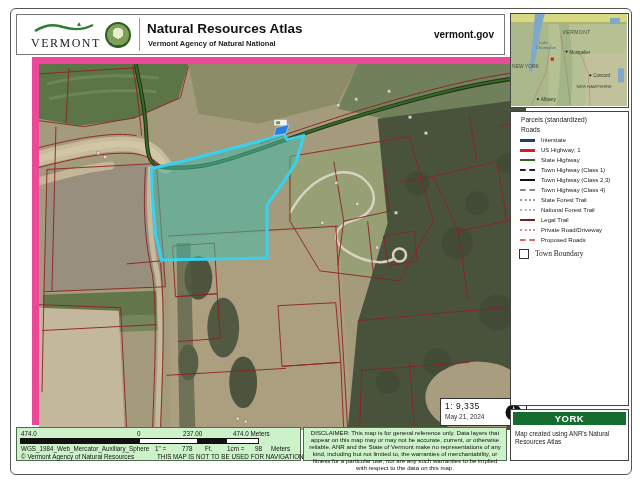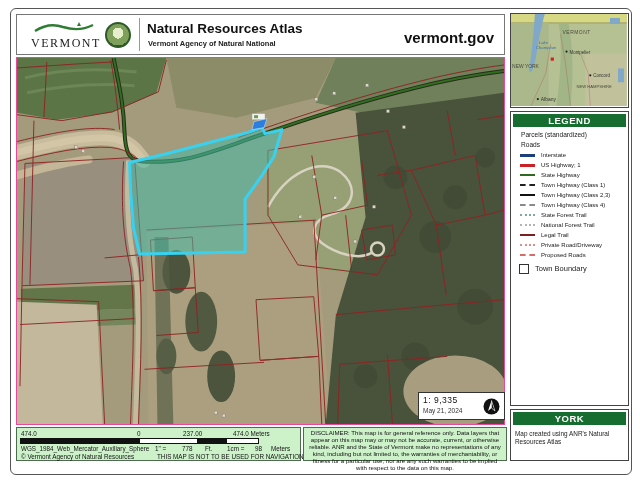--- a/index.html
+++ b/index.html
@@ -12,24 +12,24 @@
   
   .header{left:16px;top:14px;width:489px;height:41px;}
   .vt-logo{position:absolute;left:14px;top:4px;width:66px;text-align:center;}
   .vt-word{font-family:"Liberation Serif",serif;font-size:12px;letter-spacing:1.5px;color:#222;margin-top:-1px;}
   .anr-logo{position:absolute;left:88px;top:7px;width:26px;height:26px;border-radius:50%;
             border:2px solid #2d5a27;box-sizing:border-box;
             background:radial-gradient(circle at 50% 42%,#e7eecb 0 32%,#7fa05a 32% 72%,#2d5a27 72%);}
   .hdr-div{position:absolute;left:122px;top:3px;height:33px;border-left:1px solid #999;}
   .hdr-title{position:absolute;left:130px;top:6px;font-size:13.5px;font-weight:bold;color:#111;}
   .hdr-sub{position:absolute;left:131px;top:24px;font-size:7.5px;font-weight:bold;color:#222;}
-  .hdr-site{position:absolute;right:10px;top:14px;font-size:15px;font-weight:bold;color:#111;}
-
-  
-  .mapbox{left:16px;top:57px;width:489px;height:368px;border:1px solid #ec4899;}
+  .hdr-site{position:absolute;right:10px;top:14px;font-size:10px;font-weight:bold;color:#111;}
+
+  
+  .mapbox{left:32px;top:57px;width:489px;height:368px;border:7px solid #ec4899;}
   .scalecard{position:absolute;left:401px;top:334px;width:87px;height:28px;background:#fff;
              border:1px solid #333;box-sizing:border-box;padding:2px 4px;}
   .scaleratio{font-size:8.5px;color:#111;letter-spacing:.5px;}
   .scaledate{font-size:6.5px;color:#333;margin-top:2px;}
   .northwrap{position:absolute;right:4px;top:5px;width:17px;height:17px;}
 
   
   .fbl{left:16px;top:427px;width:285px;height:34px;background:#cdf2ca;border:1px solid #4d6b4d;}
   .fbl span{position:absolute;font-size:6.3px;white-space:nowrap;color:#111;}
   .sbar{position:absolute;left:3px;top:10px;height:4px;border:1px solid #111;font-size:0;}
@@ -50,21 +50,21 @@
   .sw-i1{border-top:3px solid #cc2027;}
   .sw-i2{border-top:2px solid #2e6b21;}
   .sw-i3{border-top:2px dashed #222;}
   .sw-i4{border-top:2px solid #111;}
   .sw-i5{border-top:2px dashed #8a8a8a;}
   .sw-i6{border-top:2px dotted #7fa8a0;}
   .sw-i7{border-top:2px dotted #b3b3b3;}
   .sw-i8{border-top:2.5px solid #7a1f24;}
   .sw-i9{border-top:2px dotted #d98f8f;}
   .sw-i10{border-top:2px dashed #d96a6a;}
-  .tb-row{position:relative;margin-top:3px;padding-left:24px;font-size:7.5px;height:11px;line-height:11px;color:#222;}
+  .tb-row{position:relative;margin-top:3px;padding-left:24px;font-size:7.5px;height:11px;line-height:11px;color:#222;font-family:Liberation Serif, serif;}
   .tb-row .sq{position:absolute;left:8px;top:1px;width:8px;height:8px;border:1px solid #333;background:#fff;}
   .notes-txt{font-size:6.4px;line-height:1.25;padding:3px 4px;color:#222;}
   svg text{font-family:"Liberation Sans",sans-serif;}
 </style>
 </head>
 <body>
 
 <div class="page">
   <div class="frame"></div>
 
@@ -245,21 +245,20 @@
       <circle cx="80" cy="62" r="1.1" fill="#222"></circle>
       <text x="83" y="64" font-size="4.5" fill="#333">Concord</text>
       <text x="66" y="75" font-size="4.2" fill="#4a4a3a">NEW HAMPSHIRE</text>
       <circle cx="27" cy="86" r="1.1" fill="#222"></circle>
       <text x="30" y="88" font-size="5" fill="#333">Albany</text>
       <rect x="40" y="44" width="3.2" height="3.2" fill="#cc2222"></rect>
     </svg>
   </div>
 
   <div class="box legend">
-    <div class="panel-hd">LEGEND</div>
     <div class="lg-label" style="margin-top:3px;">Parcels (standardized)</div>
     <div class="lg-label">Roads</div>
     <div class="lg-row"><span class="sw sw-i0"></span><span>Interstate</span></div>
     <div class="lg-row"><span class="sw sw-i1"></span><span>US Highway; 1</span></div>
     <div class="lg-row"><span class="sw sw-i2"></span><span>State Highway</span></div>
     <div class="lg-row"><span class="sw sw-i3"></span><span>Town Highway (Class 1)</span></div>
     <div class="lg-row"><span class="sw sw-i4"></span><span>Town Highway (Class 2,3)</span></div>
     <div class="lg-row"><span class="sw sw-i5"></span><span>Town Highway (Class 4)</span></div>
     <div class="lg-row"><span class="sw sw-i6"></span><span>State Forest Trail</span></div>
     <div class="lg-row"><span class="sw sw-i7"></span><span>National Forest Trail</span></div>

